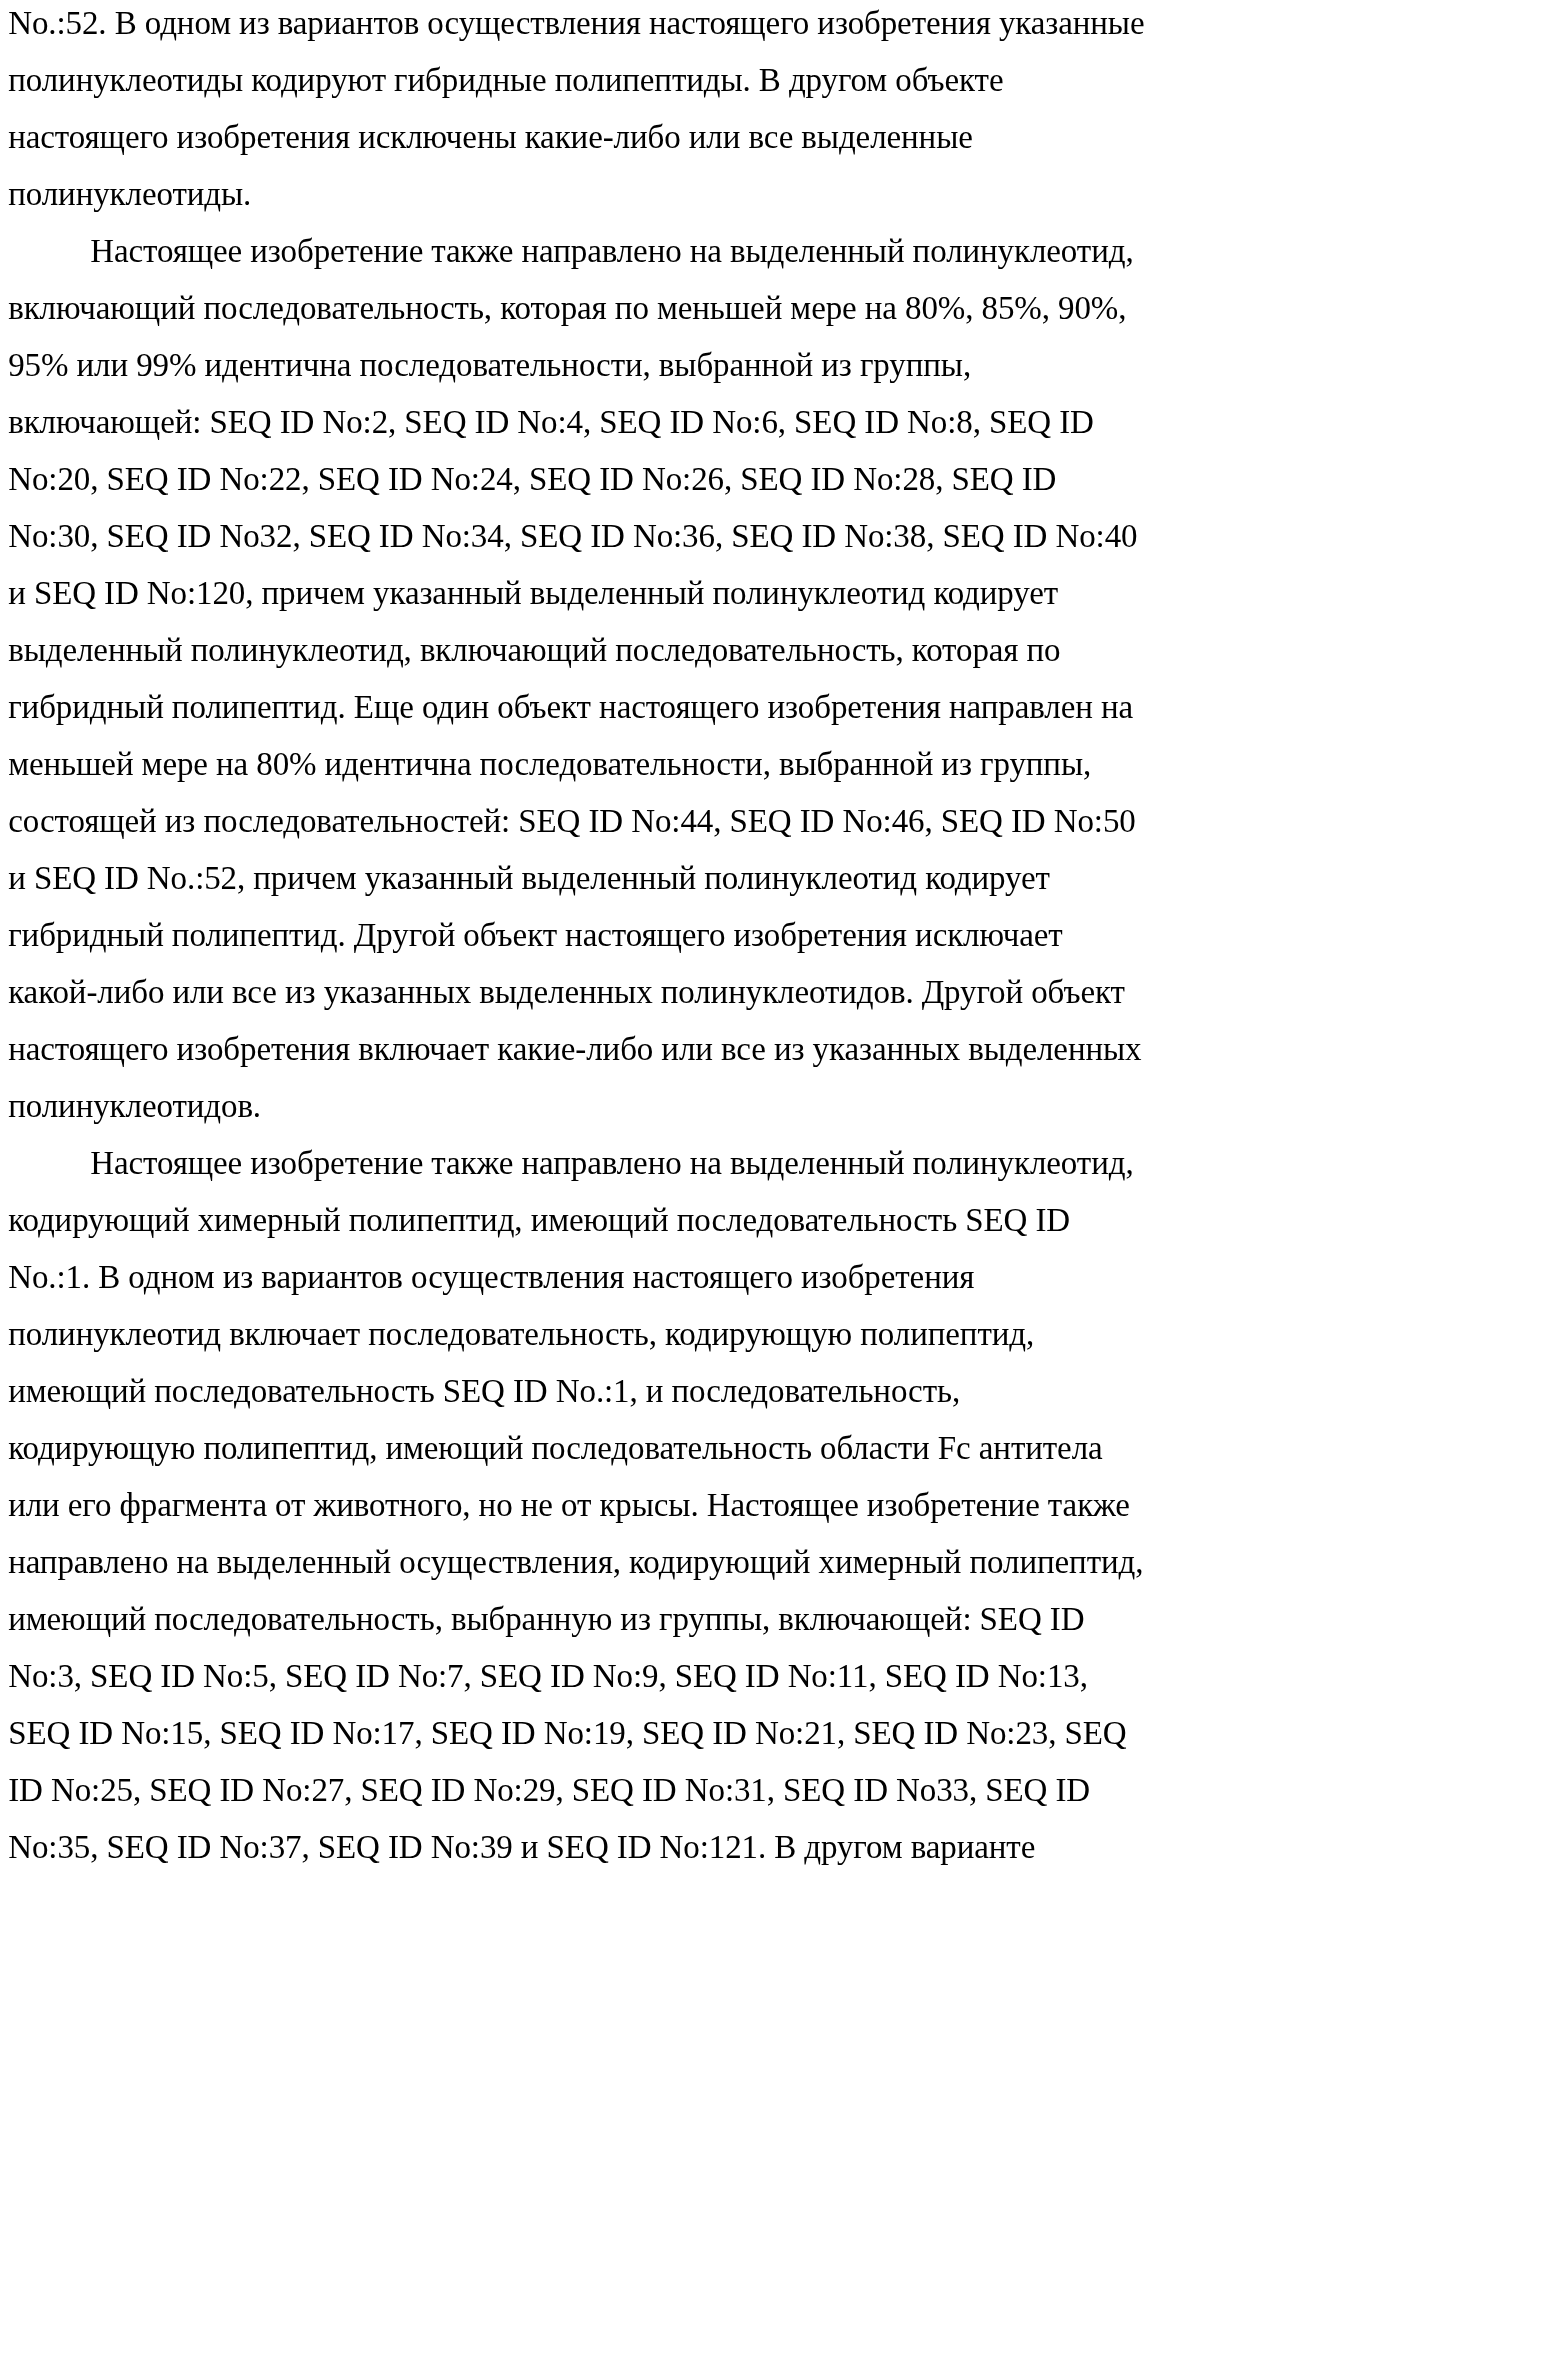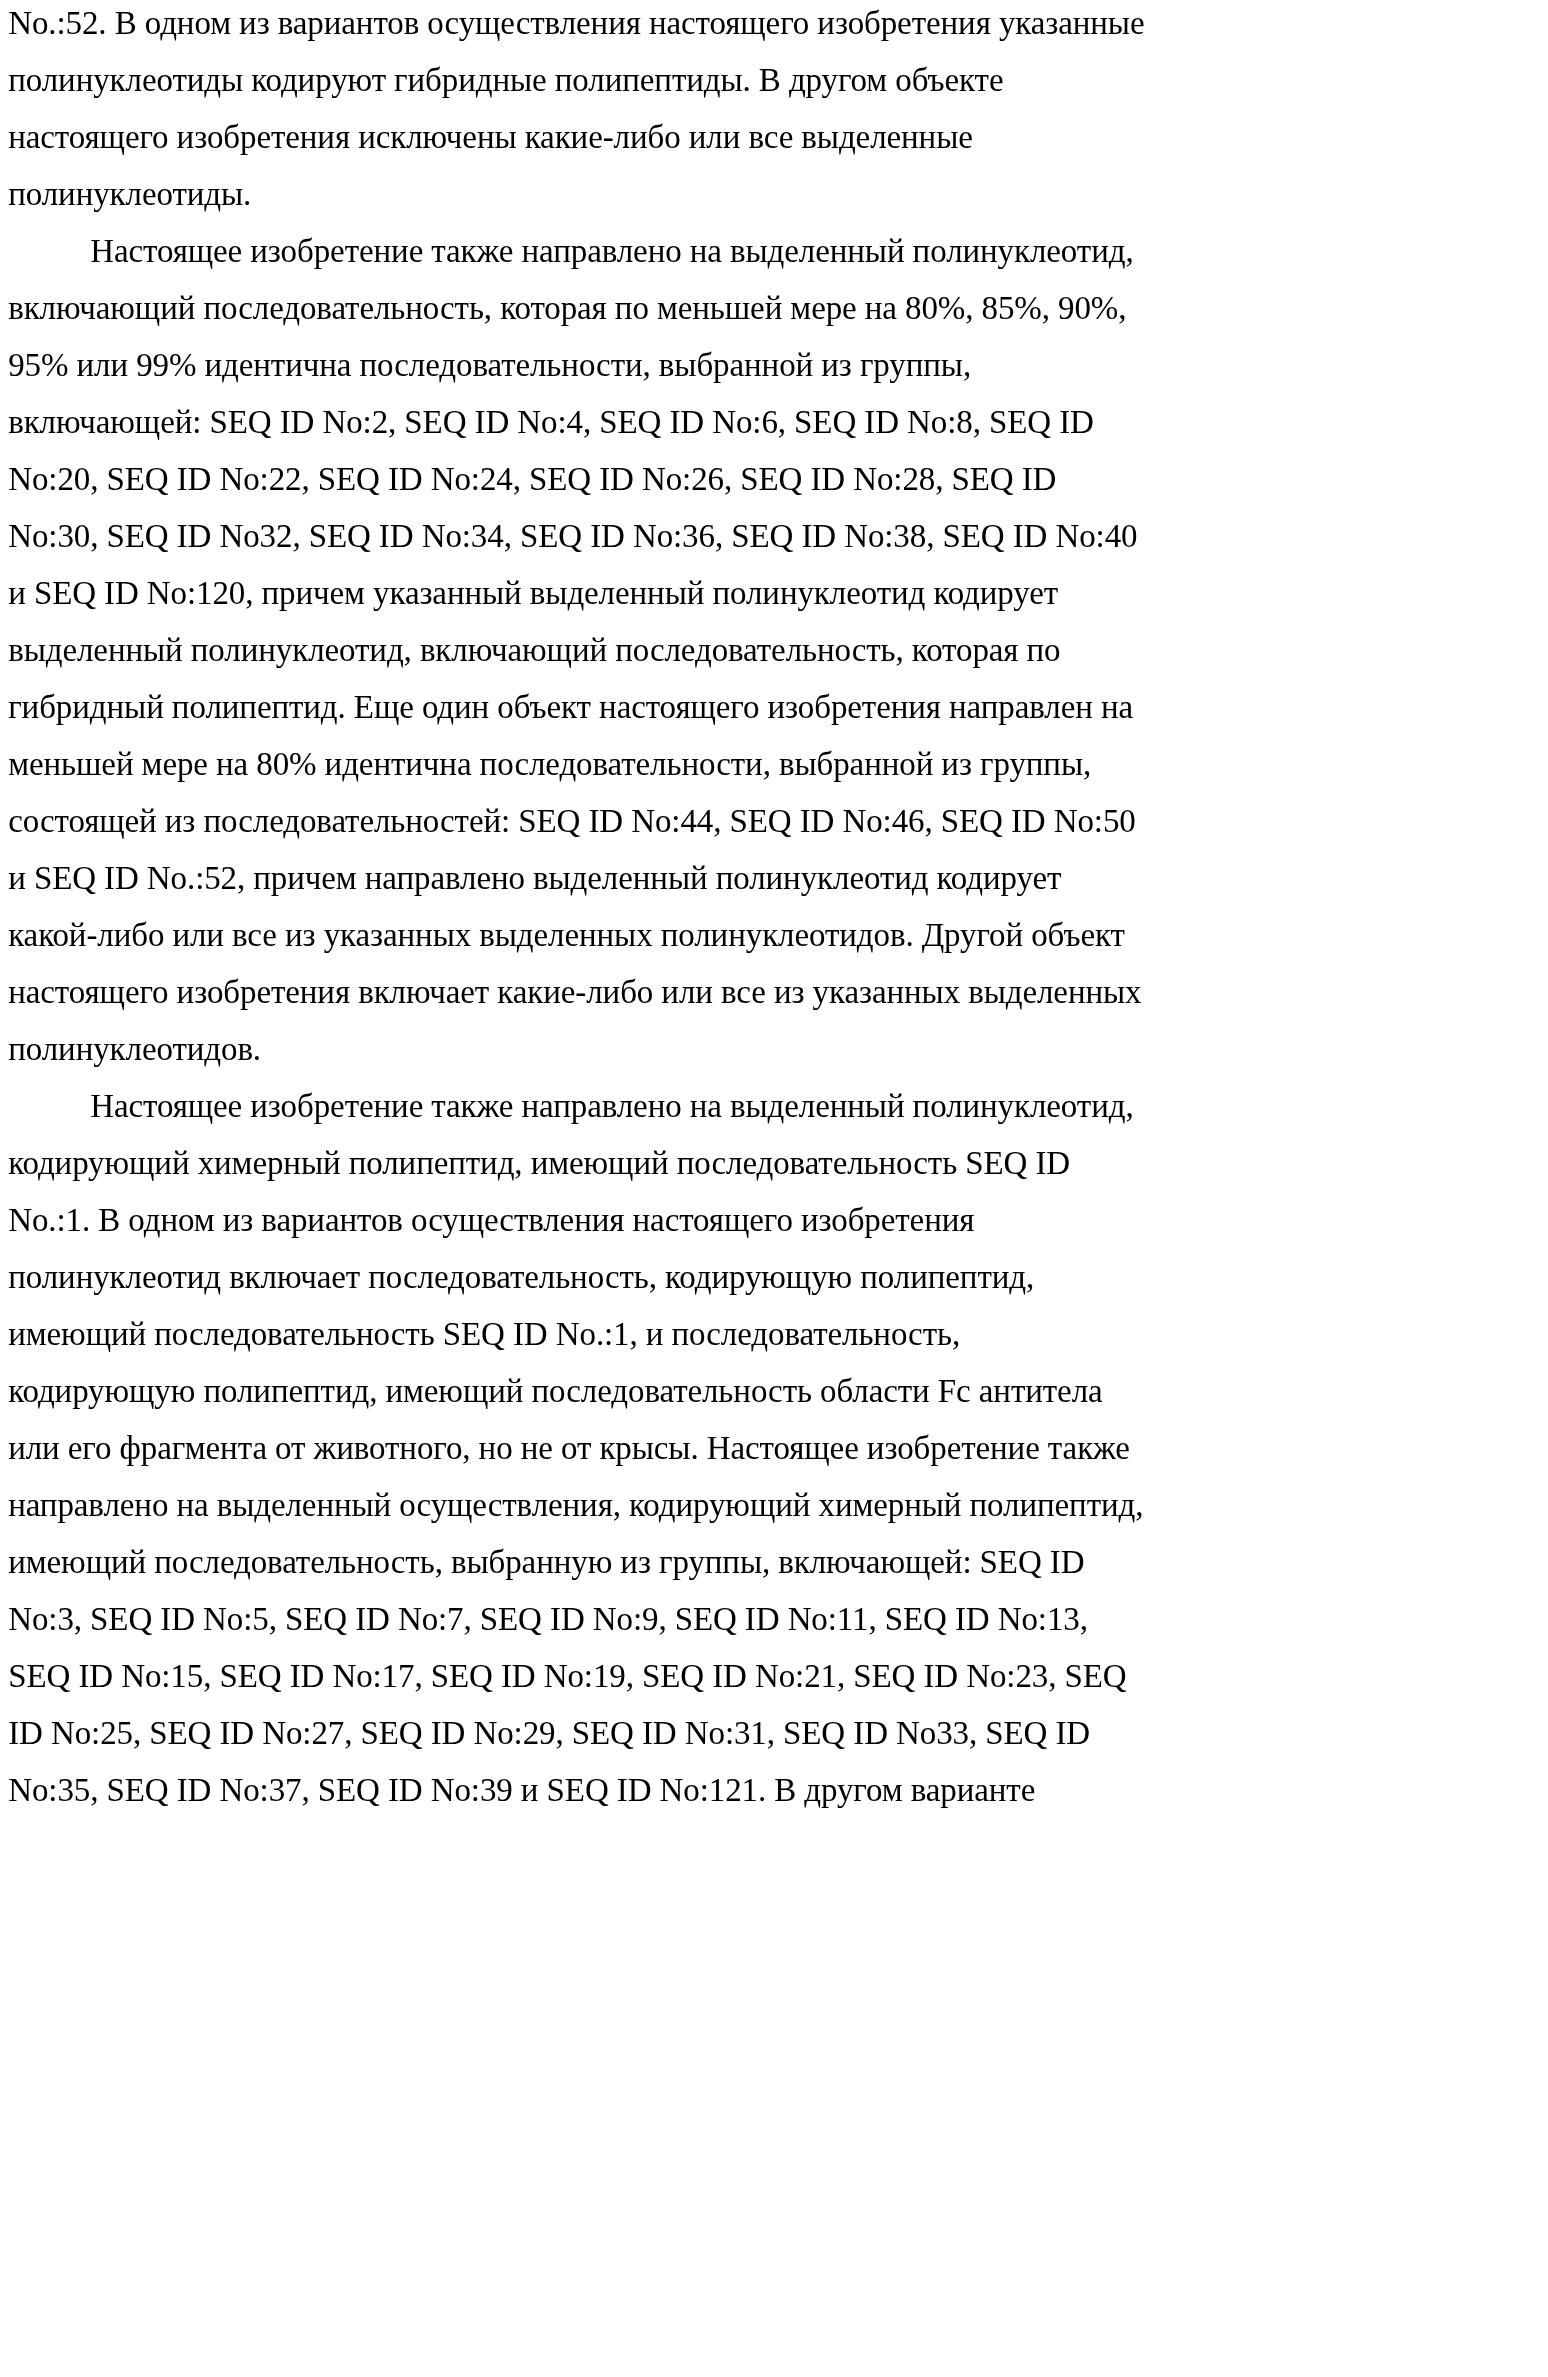--- a/index.html
+++ b/index.html
@@ -62,21 +62,22 @@
         <span class="line">включающий последовательность, которая по меньшей мере на 80%, 85%, 90%,</span>
         <span class="line">95% или 99% идентична последовательности, выбранной из группы,</span>
         <span class="line">включающей: SEQ ID No:2, SEQ ID No:4, SEQ ID No:6, SEQ ID No:8, SEQ ID</span>
         <span class="line">No:20, SEQ ID No:22, SEQ ID No:24, SEQ ID No:26, SEQ ID No:28, SEQ ID</span>
         <span class="line">No:30, SEQ ID No32, SEQ ID No:34, SEQ ID No:36, SEQ ID No:38, SEQ ID No:40</span>
         <span class="line">и SEQ ID No:120, причем указанный выделенный полинуклеотид кодирует</span>
         <span class="line">выделенный полинуклеотид, включающий последовательность, которая по</span>
         <span class="line">гибридный полипептид. Еще один объект настоящего изобретения направлен на</span>
         <span class="line">меньшей мере на 80% идентична последовательности, выбранной из группы,</span>
         <span class="line">состоящей из последовательностей: SEQ ID No:44, SEQ ID No:46, SEQ ID No:50</span>
-        <span class="line">и SEQ ID No.:52, причем направлено выделенный полинуклеотид кодирует</span>
+        <span class="line">и SEQ ID No.:52, причем указанный выделенный полинуклеотид кодирует</span>
+        <span class="line">гибридный полипептид. Другой объект настоящего изобретения исключает</span>
         <span class="line">какой-либо или все из указанных выделенных полинуклеотидов. Другой объект</span>
         <span class="line">настоящего изобретения включает какие-либо или все из указанных выделенных</span>
         <span class="line">полинуклеотидов.</span>
       </p>
       <p class="para">
         <span class="line"><span class="indent"></span><span>Настоящее изобретение также направлено на выделенный полинуклеотид,</span></span>
         <span class="line">кодирующий химерный полипептид, имеющий последовательность SEQ ID</span>
         <span class="line">No.:1. В одном из вариантов осуществления настоящего изобретения</span>
         <span class="line">полинуклеотид включает последовательность, кодирующую полипептид,</span>
         <span class="line">имеющий последовательность SEQ ID No.:1, и последовательность,</span>

